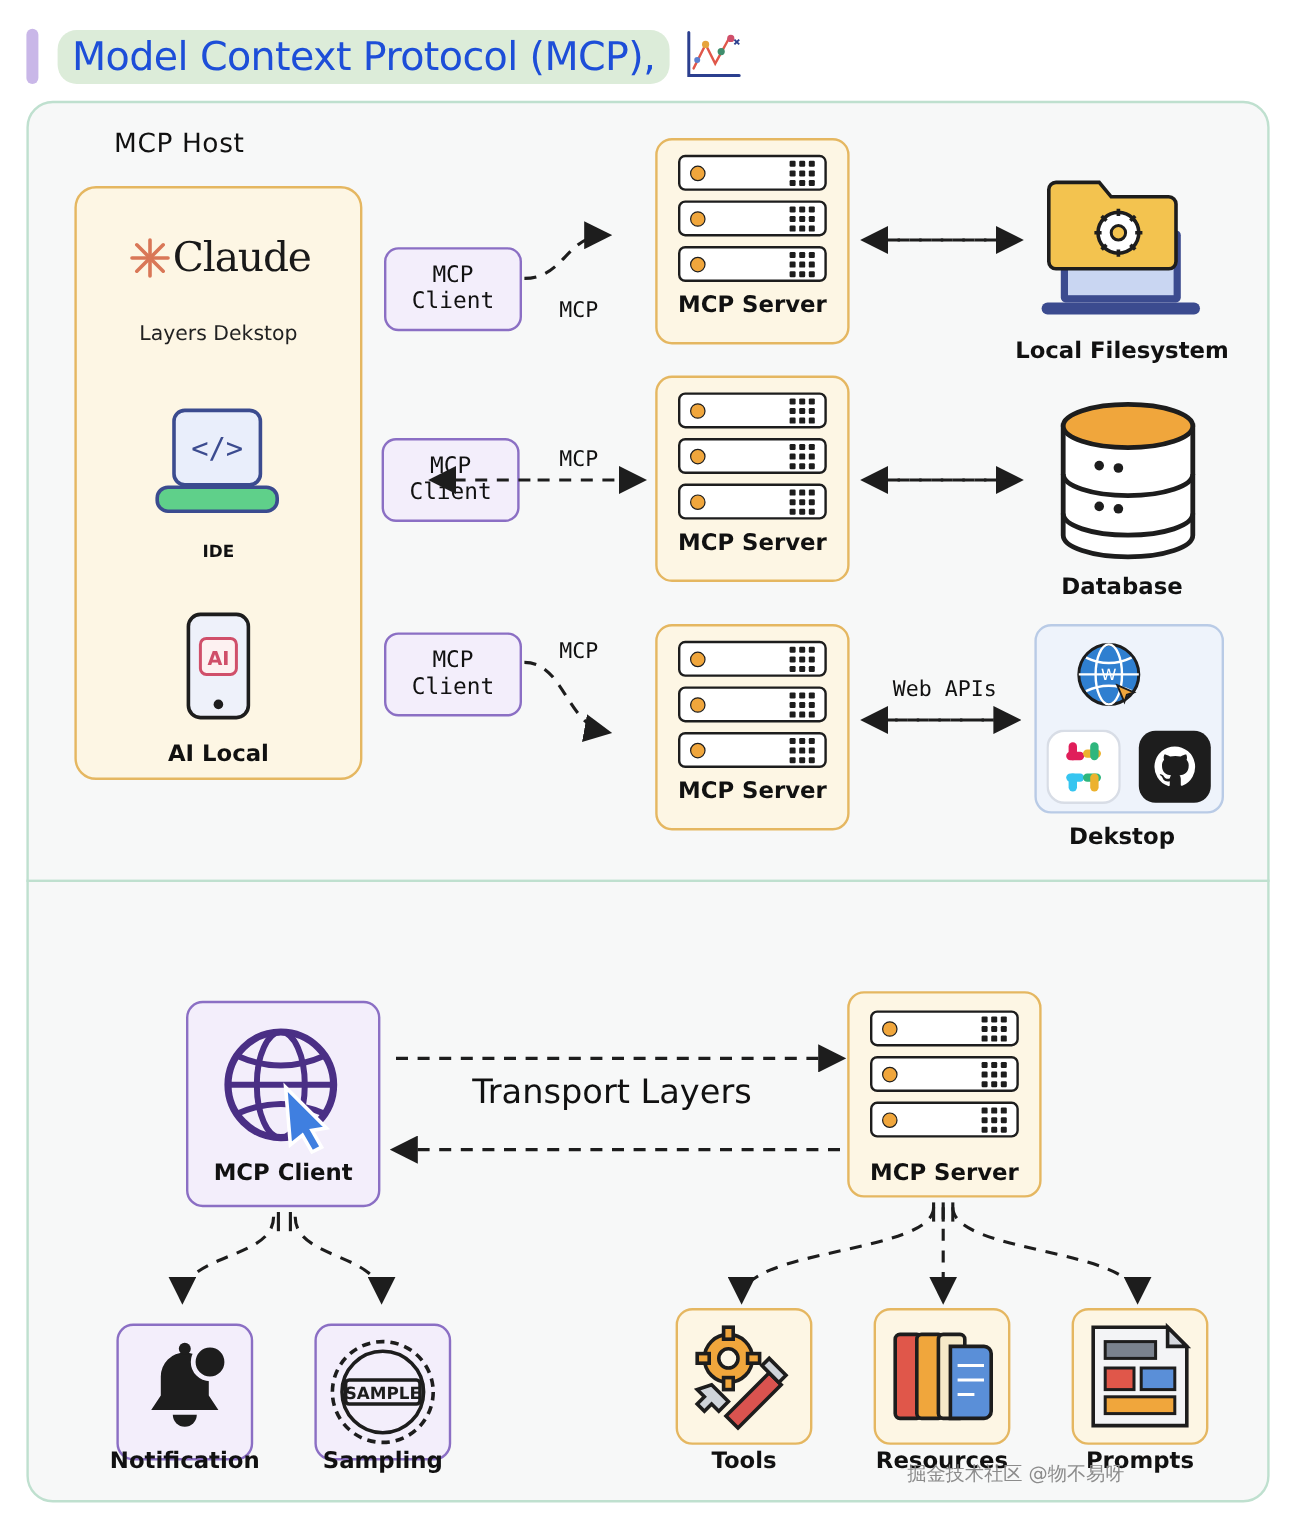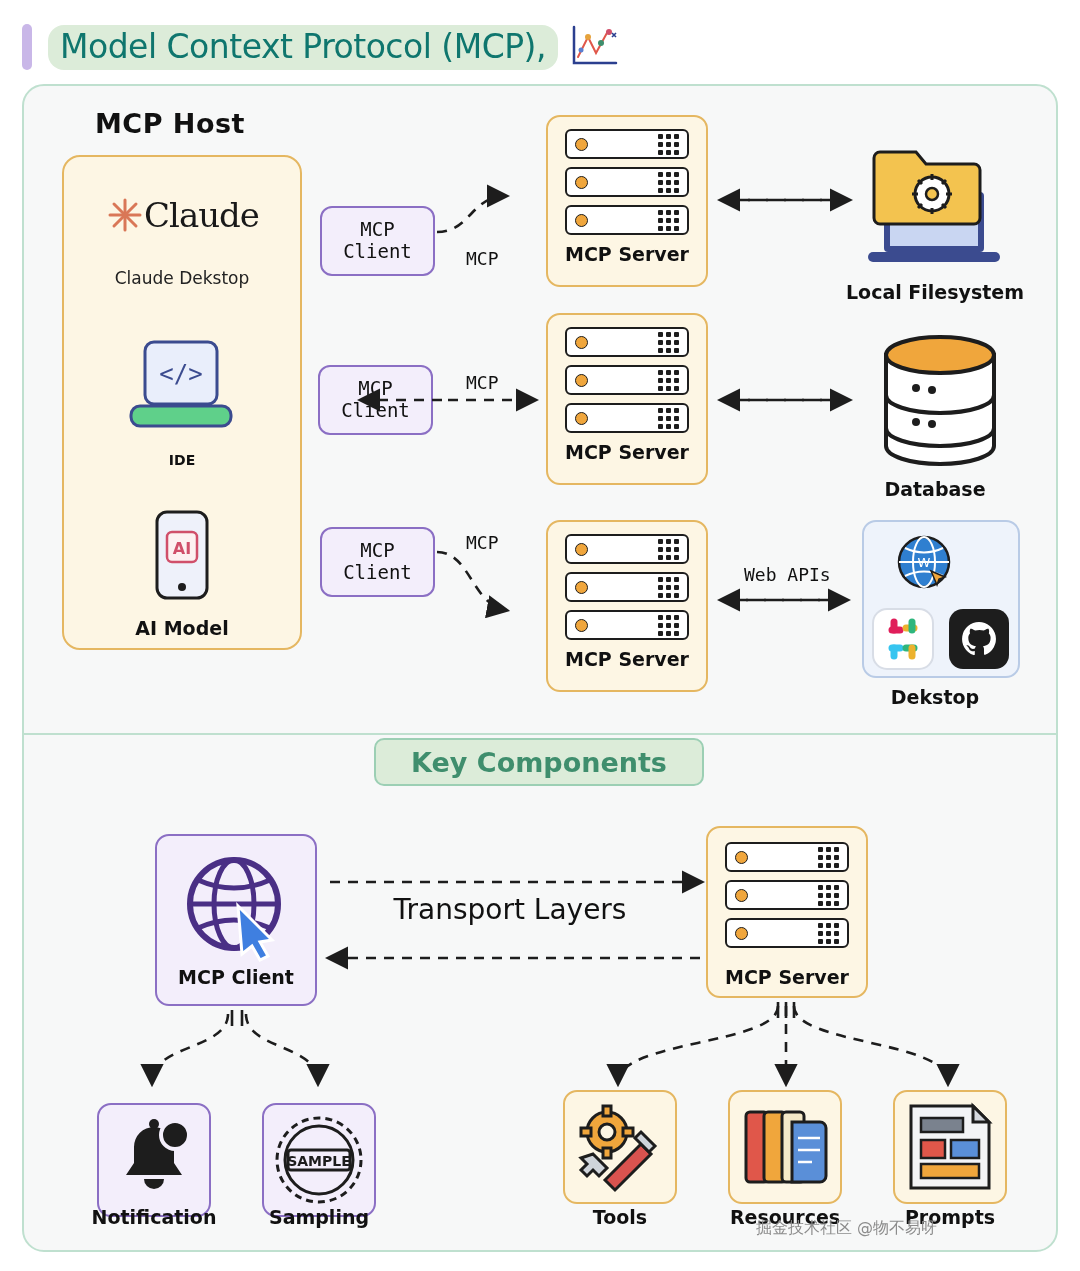--- a/index.html
+++ b/index.html
@@ -37,21 +37,21 @@
     height: 46px;
     border-radius: 5px;
     background: #c9b7e8;
     margin-right: 16px;
     flex: none;
   }
   .title-hl {
     background: #dcecd9;
     border-radius: 16px;
     padding: 2px 12px 4px 12px;
-    color: #0f766e;
+    color: #1d4ed8;
     font-size: 33px;
     font-family: "DejaVu Sans", sans-serif;
     letter-spacing: -0.5px;
     white-space: nowrap;
   }
   .title-rest {
     color: #5a5a5a;
     font-size: 33px;
     margin-left: 8px;
     white-space: nowrap;
@@ -77,22 +77,22 @@
     left: 22px;
     top: 733px;
     width: 1036px;
     height: 0;
     border-top: 2px solid #bfe0cf;
   }
 
   .host-title {
     position: absolute;
     left: 95px; top: 108px;
-    font-size: 27px;
-    font-weight: bold;
+    font-size: 22px;
+    font-weight: normal;
     color: #111;
     letter-spacing: 0.5px;
   }
 
   
   .host-box {
     position: absolute;
     left: 62px; top: 155px;
     width: 240px; height: 495px;
     background: #fdf6e4;
@@ -380,40 +380,40 @@
         <g stroke="#d97757" stroke-width="3" stroke-linecap="round">
           <line x1="19" y1="4" x2="19" y2="34"></line>
           <line x1="4" y1="19" x2="34" y2="19"></line>
           <line x1="8" y1="8" x2="30" y2="30"></line>
           <line x1="30" y1="8" x2="8" y2="30"></line>
         </g>
       </svg>
     </span>
     <span class="claude-name">Claude</span>
   </div>
-  <div class="claude-sub">Claude Dekstop</div>
+  <div class="claude-sub">Layers Dekstop</div>
 
   <div class="ide-icon">
     <svg width="108" height="95" viewBox="0 0 108 95">
       <rect x="18" y="2" width="72" height="62" rx="9" fill="#e9eefb" stroke="#3b4b8f" stroke-width="3"></rect>
       <text x="54" y="42" text-anchor="middle" font-family="DejaVu Sans Mono, monospace" font-size="24" fill="#3b4b8f">&lt;/&gt;</text>
       <rect x="4" y="66" width="100" height="20" rx="9" fill="#5fd08a" stroke="#3b4b8f" stroke-width="3"></rect>
     </svg>
   </div>
   <div class="ide-lbl">IDE</div>
 
   <div class="ai-icon">
     <svg width="54" height="90" viewBox="0 0 54 90">
       <rect x="2" y="2" width="50" height="86" rx="10" fill="#eef1fa" stroke="#1d1d1d" stroke-width="3"></rect>
       <rect x="12" y="22" width="30" height="30" rx="5" fill="#fdf1f1" stroke="#d04f6a" stroke-width="2.5"></rect>
       <text x="27" y="44" text-anchor="middle" font-family="DejaVu Sans, sans-serif" font-size="16" font-weight="bold" fill="#d04f6a">AI</text>
       <circle cx="27" cy="77" r="4" fill="#1d1d1d"></circle>
     </svg>
   </div>
-  <div class="ai-lbl">AI Model</div>
+  <div class="ai-lbl">AI Local</div>
 
   <div class="client-box client-1">
     <span>MCP</span>
     <span>Client</span>
   </div>
   <div class="client-box client-2">
     <span>MCP</span>
     <span>Client</span>
   </div>
   <div class="client-box client-3">
@@ -628,21 +628,20 @@
       <path d="M31 14 a17 17 0 0 0 -5.4 33.1 c0.9 0.2 1.2 -0.4 1.2 -0.9 v-3.1 c-4.7 1 -5.7 -2.3 -5.7 -2.3 -0.8 -2 -1.9 -2.5 -1.9 -2.5 -1.6 -1.1 0.1 -1 0.1 -1 1.7 0.1 2.6 1.8 2.6 1.8 1.5 2.6 4 1.9 5 1.4 0.2 -1.1 0.6 -1.9 1.1 -2.3 -3.8 -0.4 -7.7 -1.9 -7.7 -8.4 0 -1.9 0.7 -3.4 1.8 -4.6 -0.2 -0.4 -0.8 -2.1 0.2 -4.5 0 0 1.5 -0.5 4.8 1.8 a16.6 16.6 0 0 1 8.7 0 c3.3 -2.3 4.8 -1.8 4.8 -1.8 1 2.4 0.4 4.1 0.2 4.5 1.1 1.2 1.8 2.7 1.8 4.6 0 6.5 -3.9 8 -7.7 8.4 0.6 0.5 1.1 1.5 1.1 3.1 v4.6 c0 0.5 0.3 1.1 1.2 0.9 A17 17 0 0 0 31 14 z" fill="#ffffff"></path>
     </svg>
   </div>
   <div class="net-lbl">Dekstop</div>
 
   <div class="arrow-lbl" style="left:466px;top:248px;">MCP</div>
   <div class="arrow-lbl" style="left:466px;top:372px;">MCP</div>
   <div class="arrow-lbl" style="left:466px;top:532px;">MCP</div>
   <div class="arrow-lbl" style="left:744px;top:564px;">Web APIs</div>
 
-  <div class="key-chip">Key Components</div>
 
   <div class="kc-client"></div>
   <div style="position:absolute;left:176px;top:848px;width:120px;height:118px;">
     <svg width="120" height="118" viewBox="0 0 120 118">
       <circle cx="58" cy="56" r="44" fill="none" stroke="#4a2f85" stroke-width="6"></circle>
       <ellipse cx="58" cy="56" rx="20" ry="44" fill="none" stroke="#4a2f85" stroke-width="5"></ellipse>
       <line x1="14" y1="56" x2="102" y2="56" stroke="#4a2f85" stroke-width="5"></line>
       <path d="M22 32 Q58 48 94 32" fill="none" stroke="#4a2f85" stroke-width="5"></path>
       <path d="M22 80 Q58 64 94 80" fill="none" stroke="#4a2f85" stroke-width="5"></path>
       <path d="M62 58 L96 92 L84 94 L92 108 L84 112 L76 98 L66 106 z" fill="#3f7fe0" stroke="#ffffff" stroke-width="3"></path>

